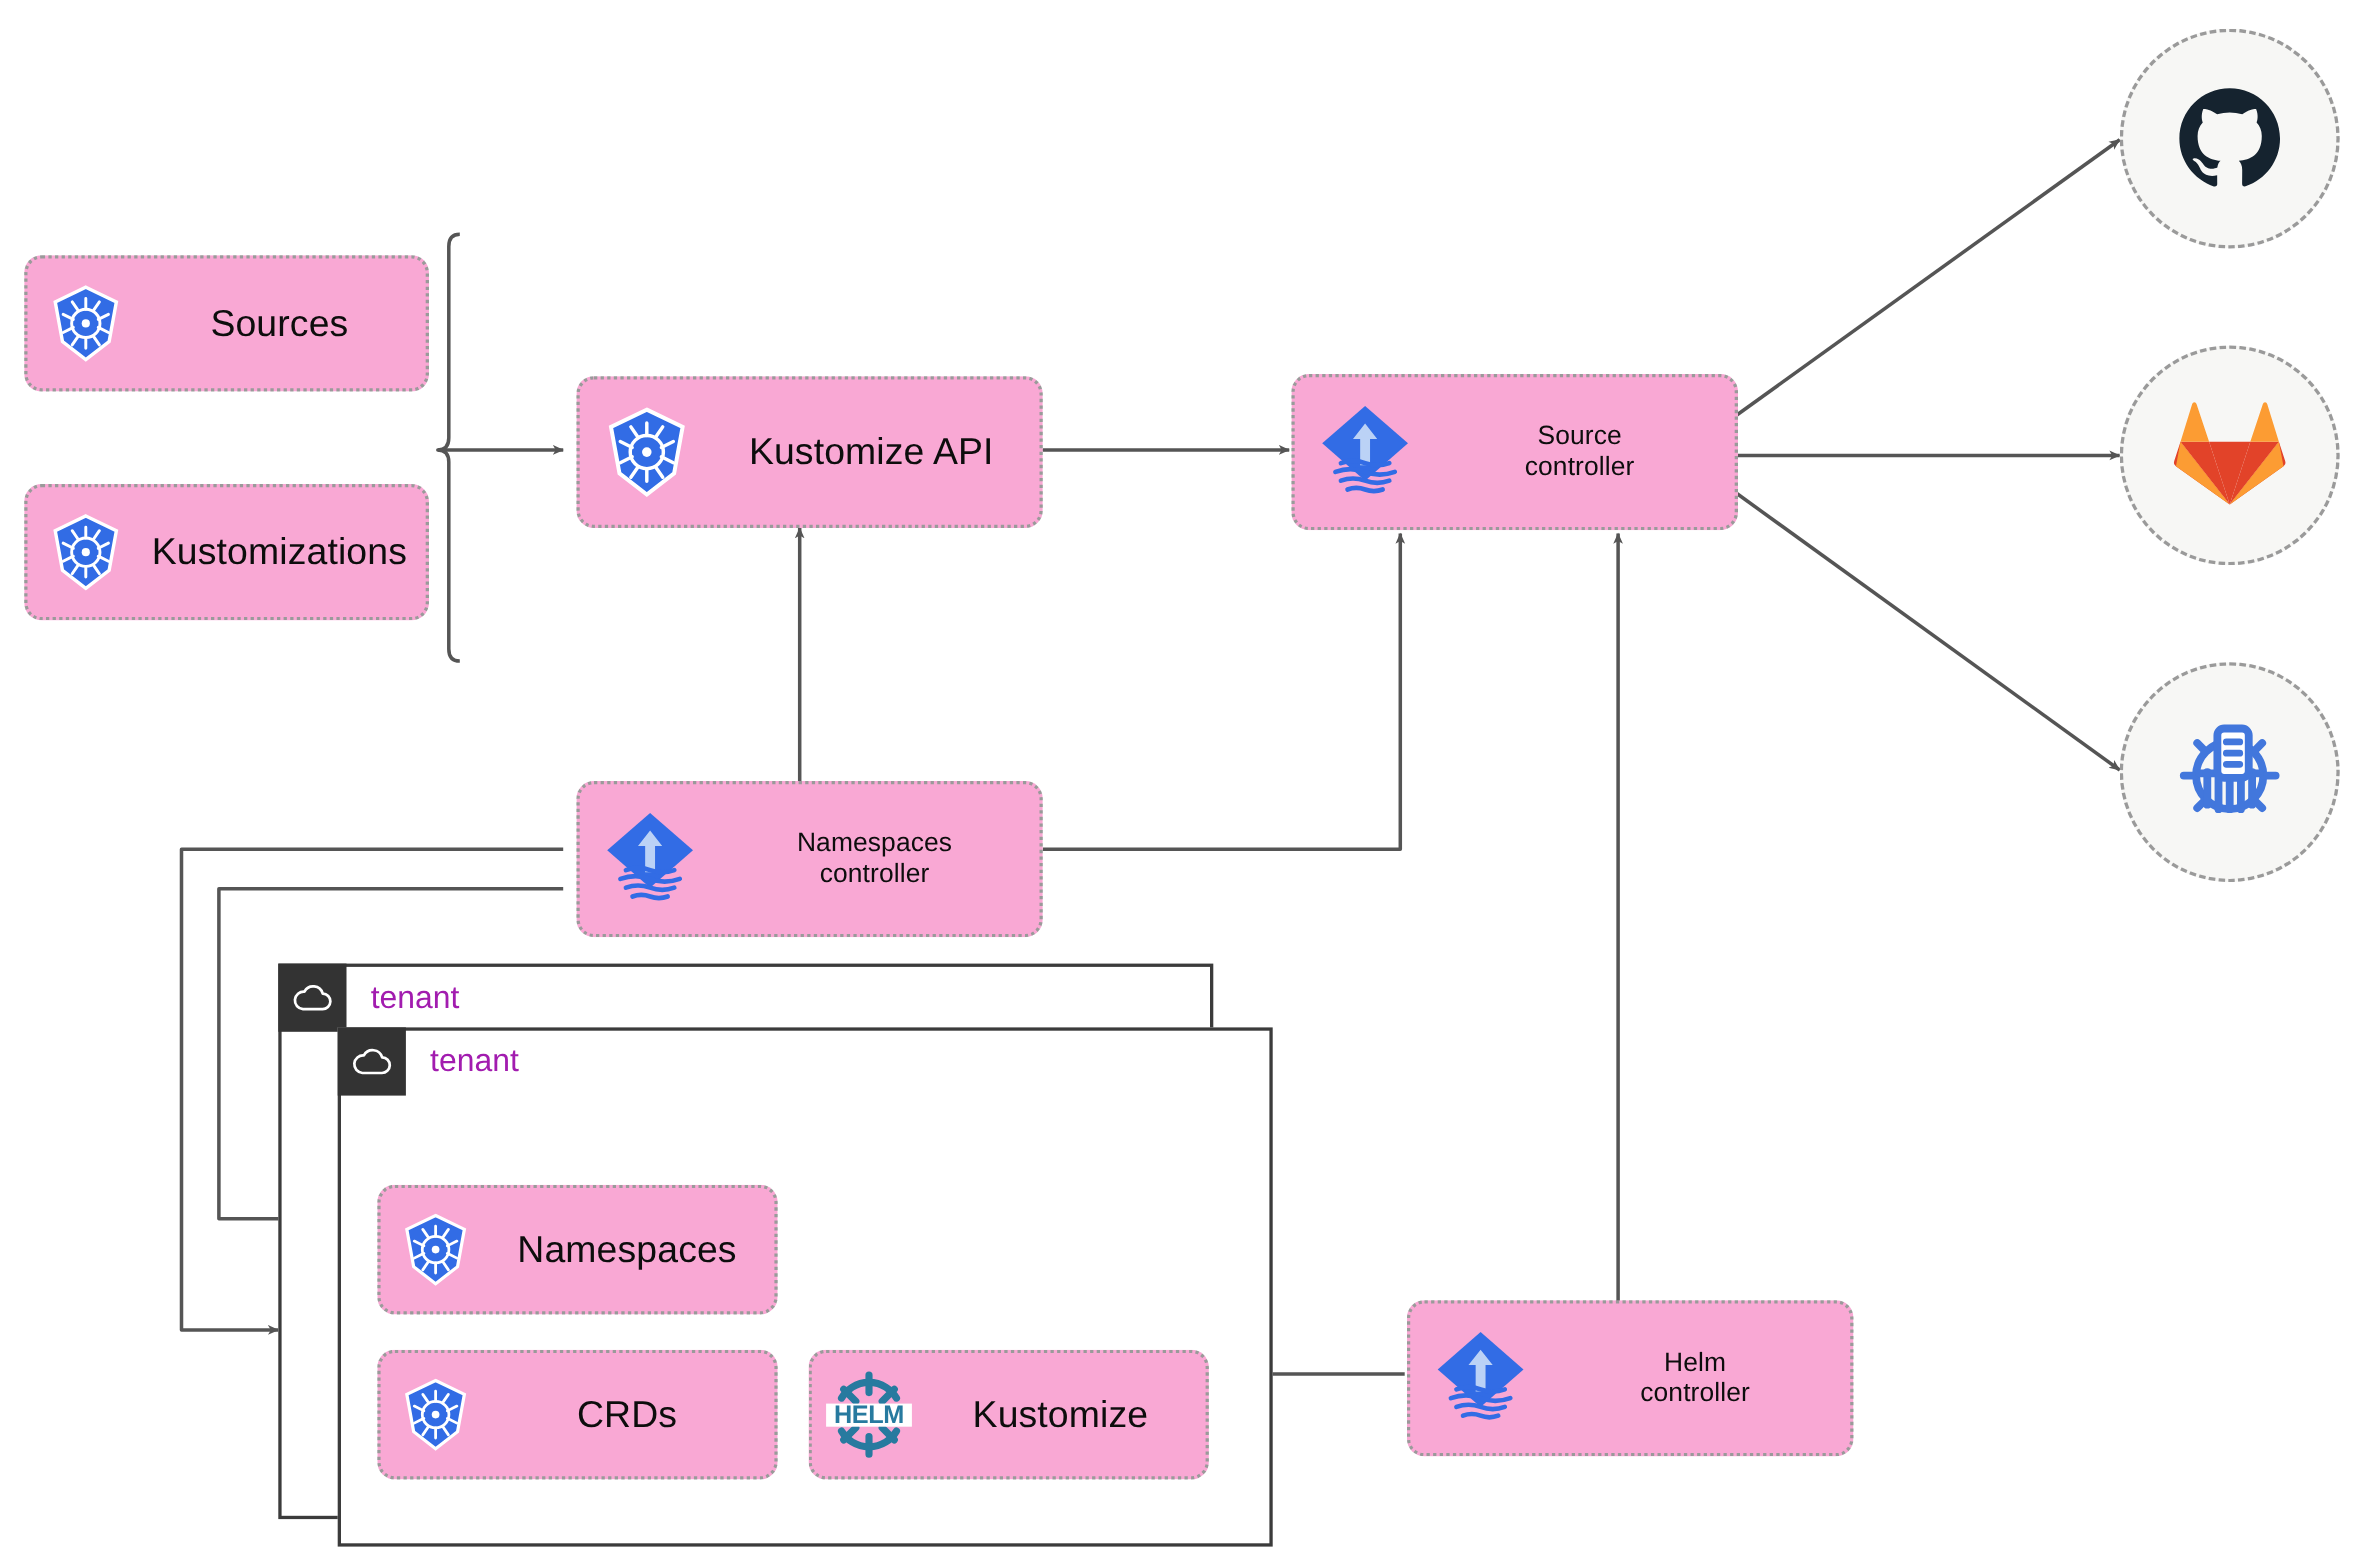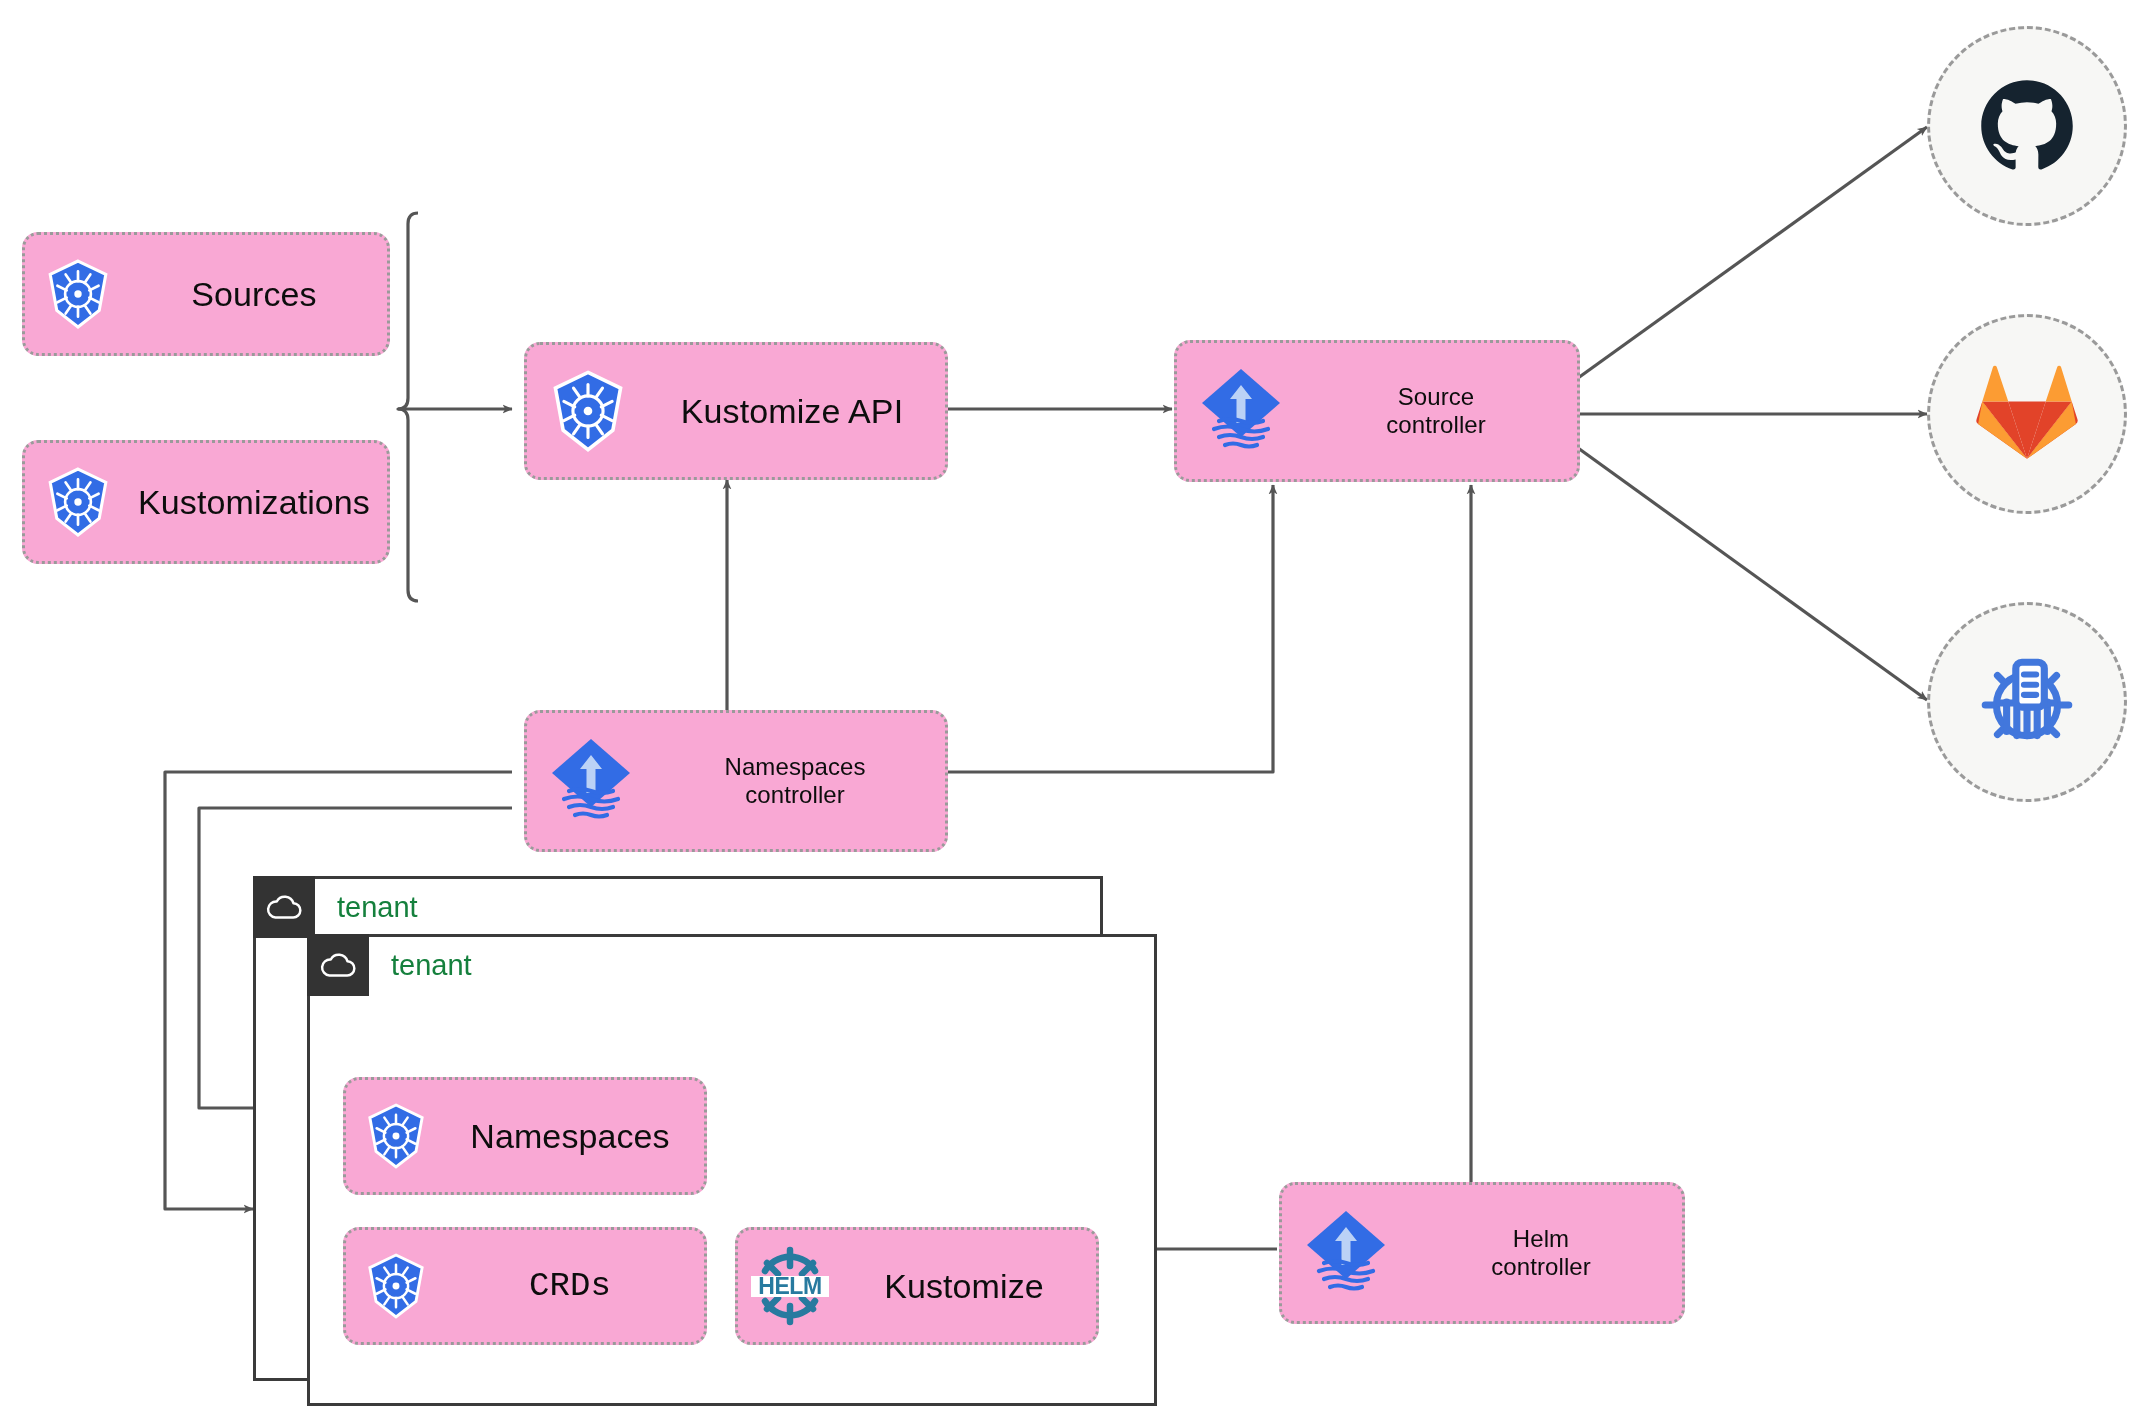--- a/index.html
+++ b/index.html
@@ -40,21 +40,21 @@
   }
   .tenant .tbar{
     position:absolute;left:-3px;top:-3px;height:62px;
     display:flex;align-items:stretch;
   }
   .tenant .tchip{
     width:62px;background:#333333;display:flex;align-items:center;justify-content:center;
   }
   .tenant .tname{
     display:flex;align-items:center;padding-left:22px;
-    font-size:29px;color:#15803d;background:transparent;
+    font-size:29px;color:#a21caf;background:transparent;
   }
   .tenant-inner{z-index:4;}
 </style>
 </head>
 <body>
 
 <div id="stage">
 
   <svg id="wires" viewBox="0 0 2144 1407">
     <defs>
@@ -268,21 +268,21 @@
             <path d="M32 12 L32 21.5 M32 46.5 L32 56 M12 26 L21 30.5 M43 37.5 L52 42 M12 42 L21 37.5 M43 30.5 L52 26
                      M20 53 L25.5 45 M38.5 23 L44 15 M20 15 L25.5 23 M38.5 45 L44 53"></path>
           </g>
           <circle cx="32" cy="34" r="3.6" fill="#ffffff"></circle>
         </svg>
       </span>
       <span class="lbl">Namespaces</span>
     </div>
 
 
-    <div class="node" style="left:33px;top:290px;width:364px;height:118px;font-family:Liberation Mono, monospace;">
+    <div class="node" style="left:33px;top:290px;width:364px;height:118px;">
       <span class="ico" style="width:100px;">
         <svg width="62" height="66" viewBox="0 0 64 68">
           <path d="M32 2 L59 15 L52.6 50 L32 66 L11.4 50 L5 15 Z" fill="#326CE5" stroke="#ffffff" stroke-width="3"></path>
           <g fill="none" stroke="#ffffff" stroke-width="2.6" stroke-linecap="round">
             <circle cx="32" cy="34" r="12.5"></circle>
             <path d="M32 12 L32 21.5 M32 46.5 L32 56 M12 26 L21 30.5 M43 37.5 L52 42 M12 42 L21 37.5 M43 30.5 L52 26
                      M20 53 L25.5 45 M38.5 23 L44 15 M20 15 L25.5 23 M38.5 45 L44 53"></path>
           </g>
           <circle cx="32" cy="34" r="3.6" fill="#ffffff"></circle>
         </svg>

